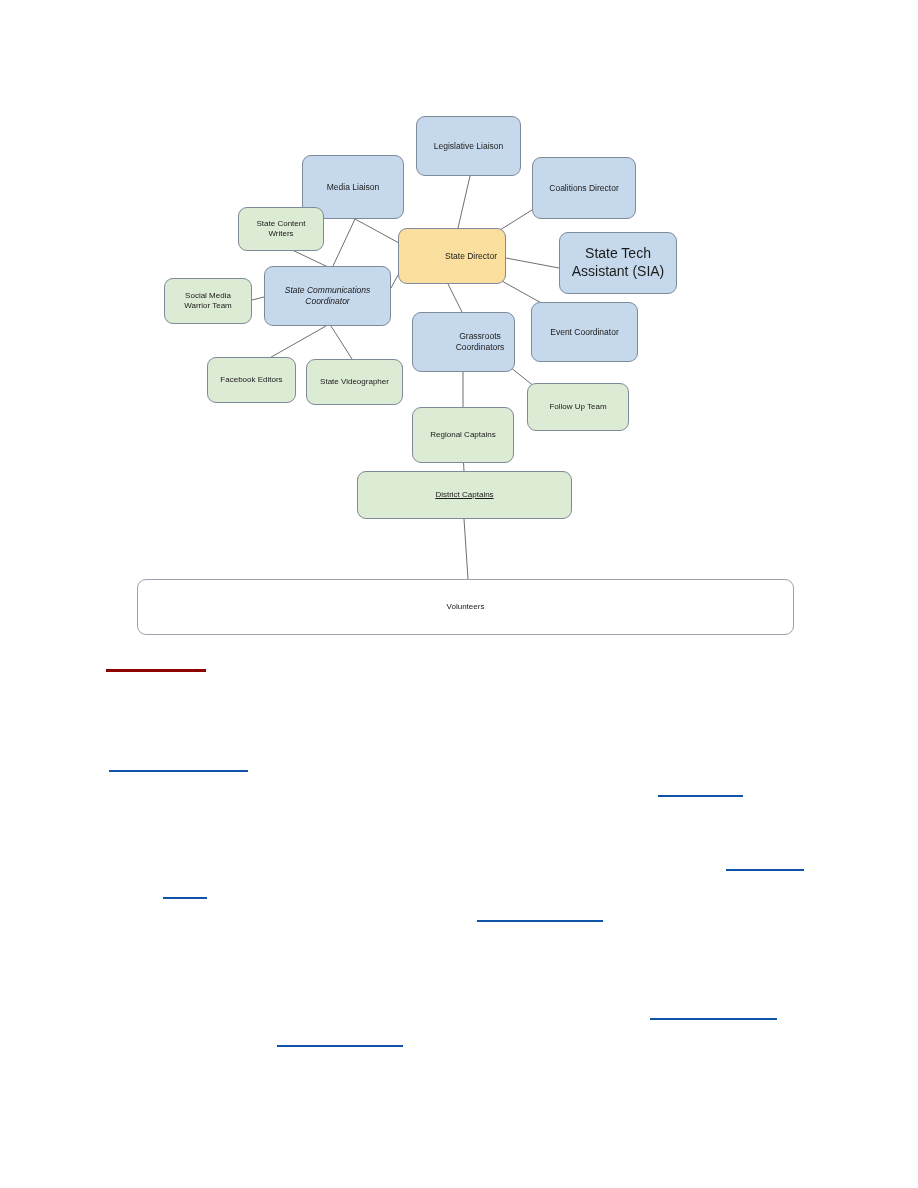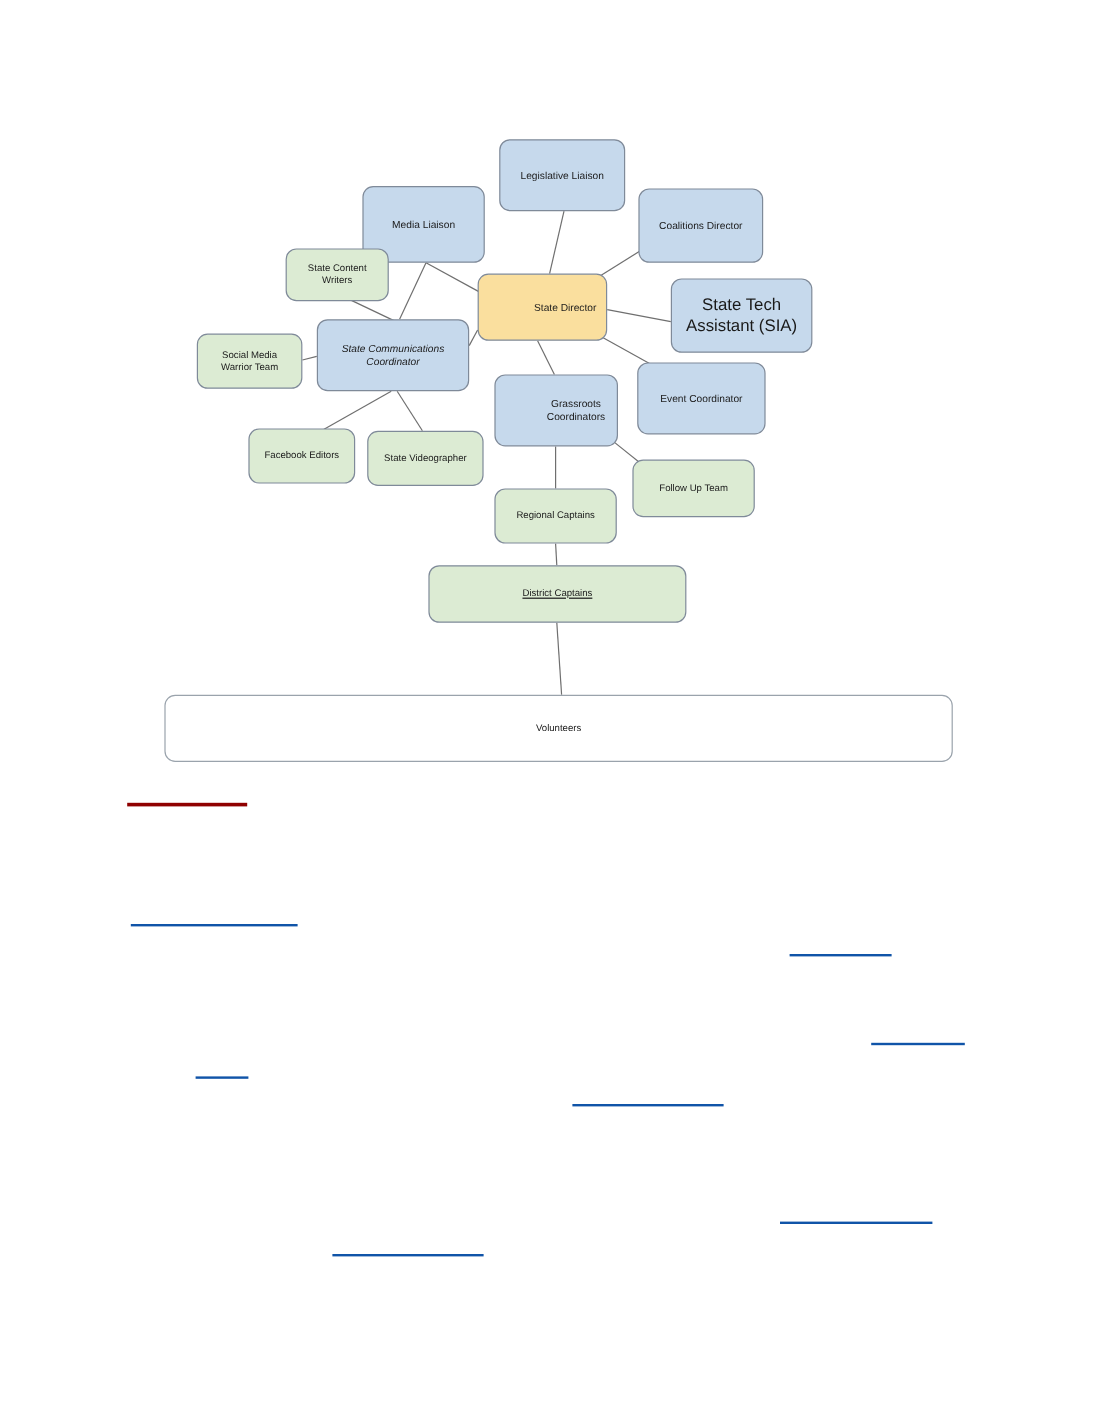--- a/index.html
+++ b/index.html
@@ -127,21 +127,21 @@
         </div>
         <div class="node fill-green" style="left: 207px; top: 357px; width: 89px; height: 46px;">
           <span class="node-label" style="font-size: 8px;">Facebook Editors</span>
         </div>
         <div class="node fill-green" style="left: 306px; top: 359px; width: 97px; height: 46px;">
           <span class="node-label" style="font-size: 8px;">State Videographer</span>
         </div>
         <div class="node fill-green" style="left: 527px; top: 383px; width: 102px; height: 48px;">
           <span class="node-label" style="font-size: 8px;">Follow Up Team</span>
         </div>
-        <div class="node fill-green" style="left: 412px; top: 407px; width: 102px; height: 46px;">
+        <div class="node fill-green" style="left: 412px; top: 407px; width: 102px; height: 56px;">
           <span class="node-label" style="font-size: 8px;">Regional Captains</span>
         </div>
         <div class="node fill-green" style="left: 357px; top: 471px; width: 215px; height: 48px;">
           <span class="node-label" style="font-size: 8px; text-decoration: underline;">District Captains</span>
         </div>
         <div class="node fill-white" style="left: 137px; top: 579px; width: 657px; height: 56px;">
           <span class="node-label" style="font-size: 8px;">Volunteers</span>
         </div>
       </div>
   </div>

